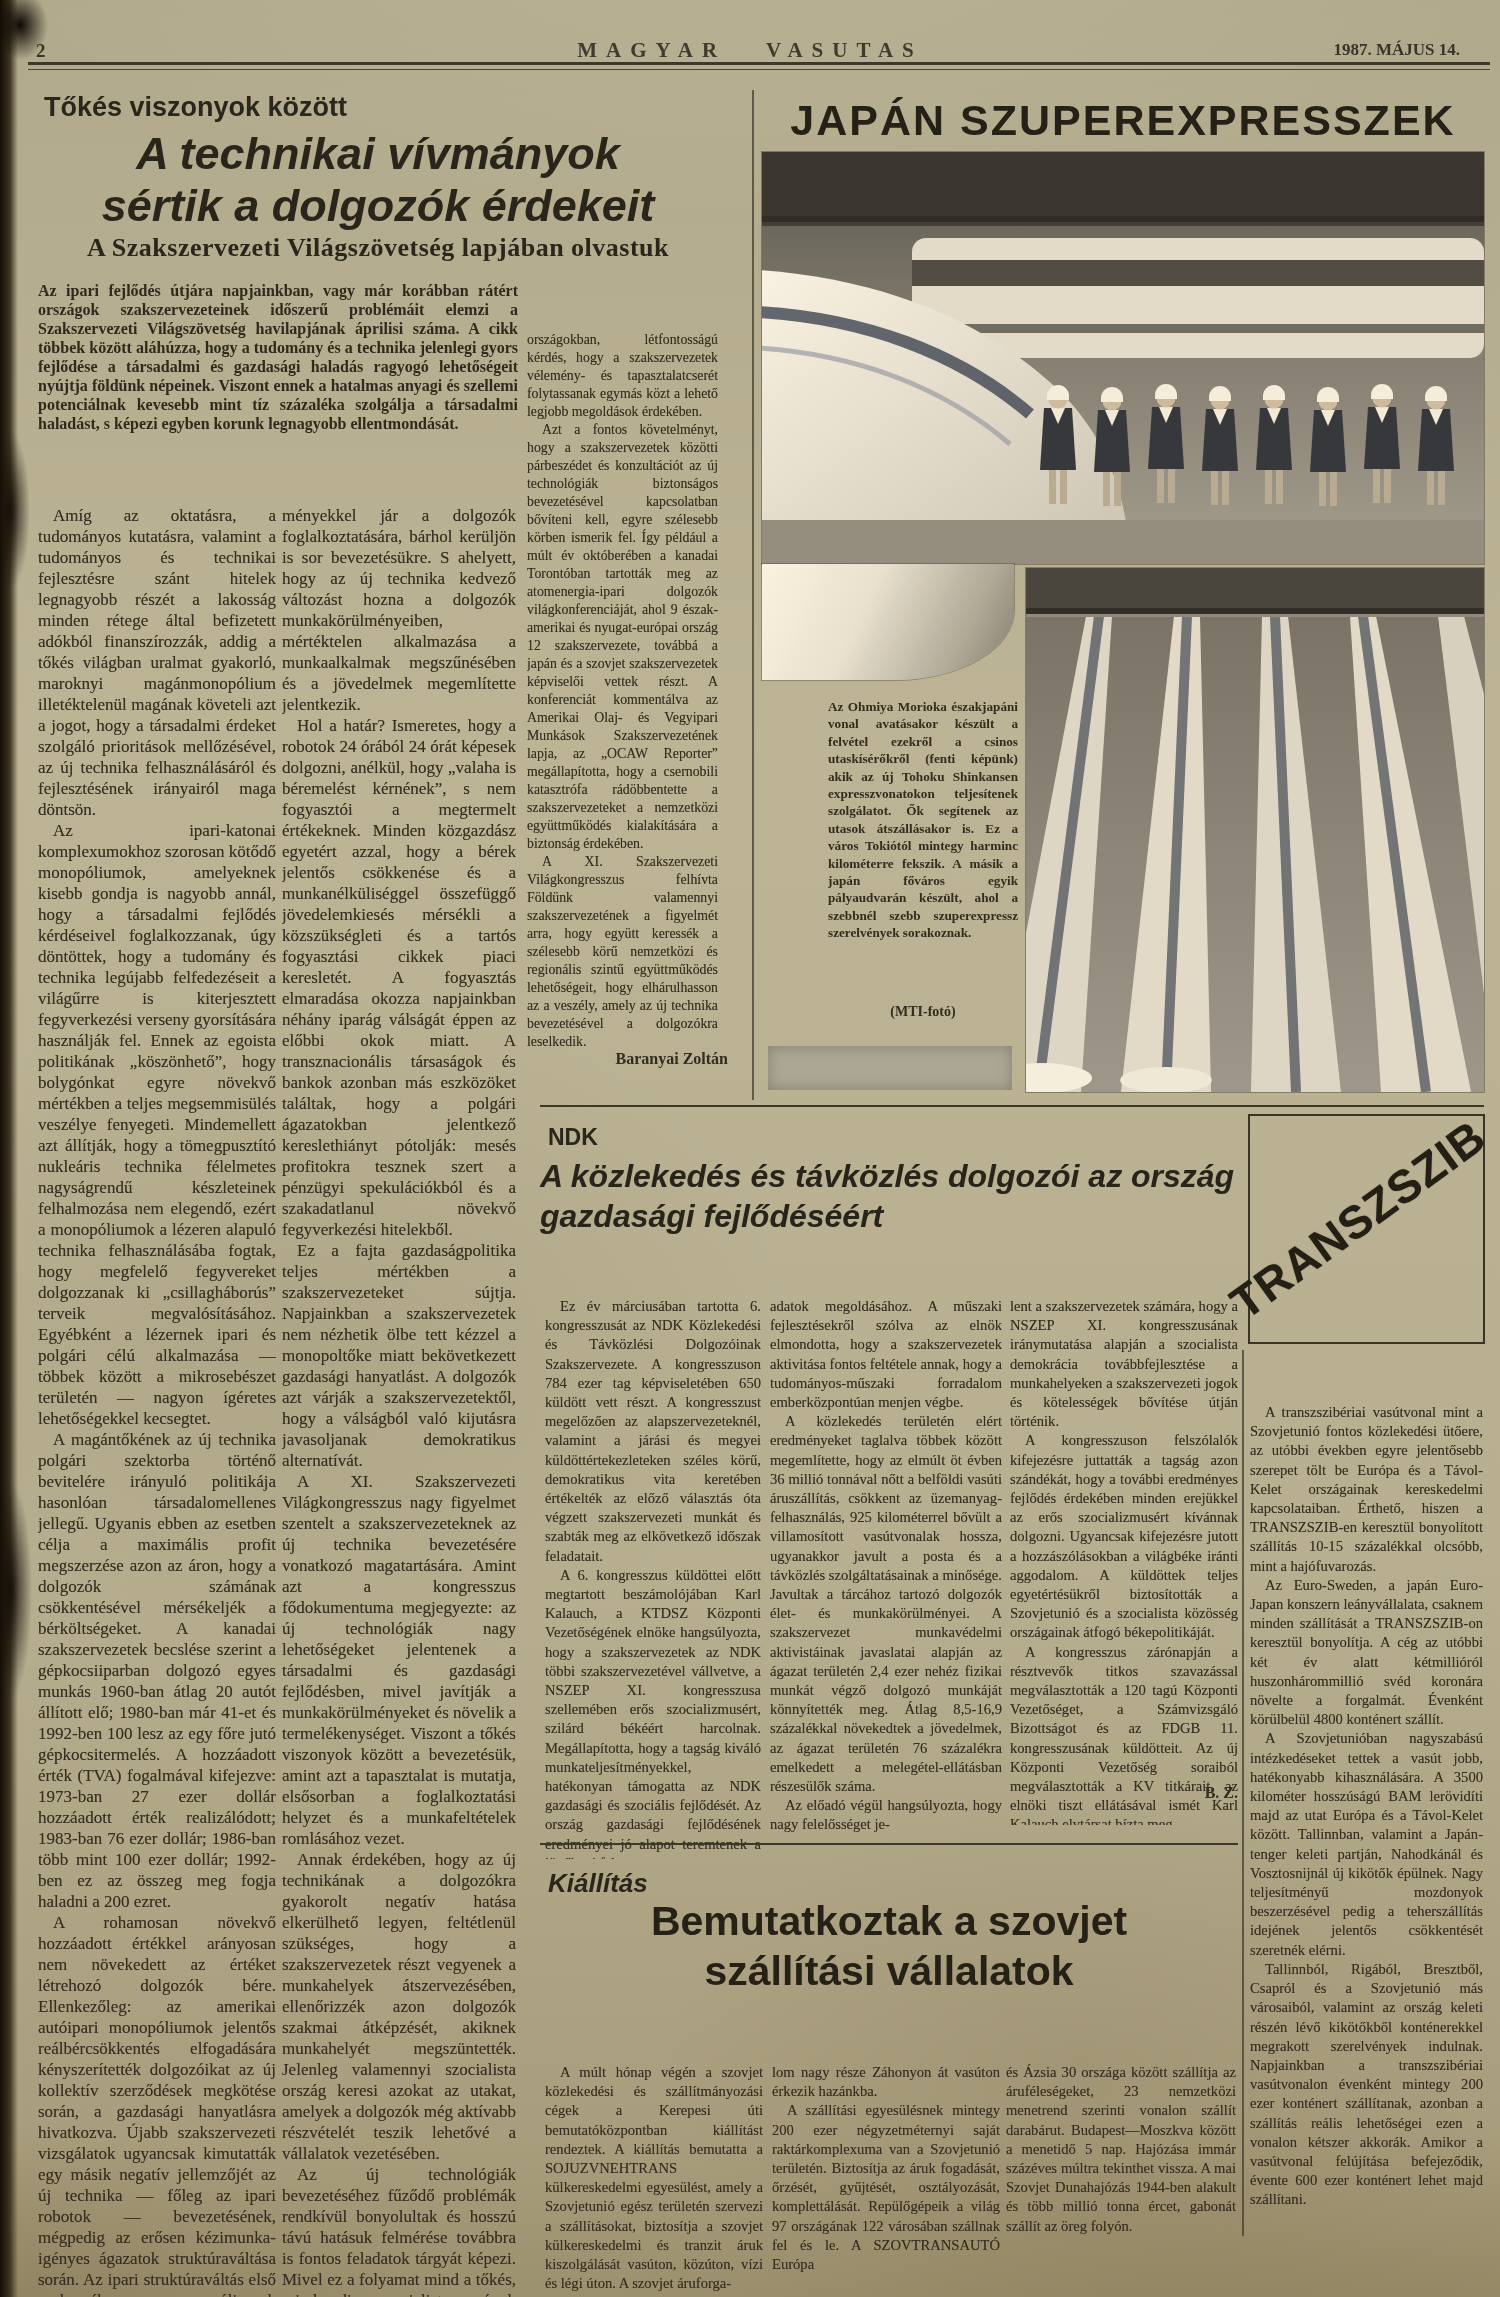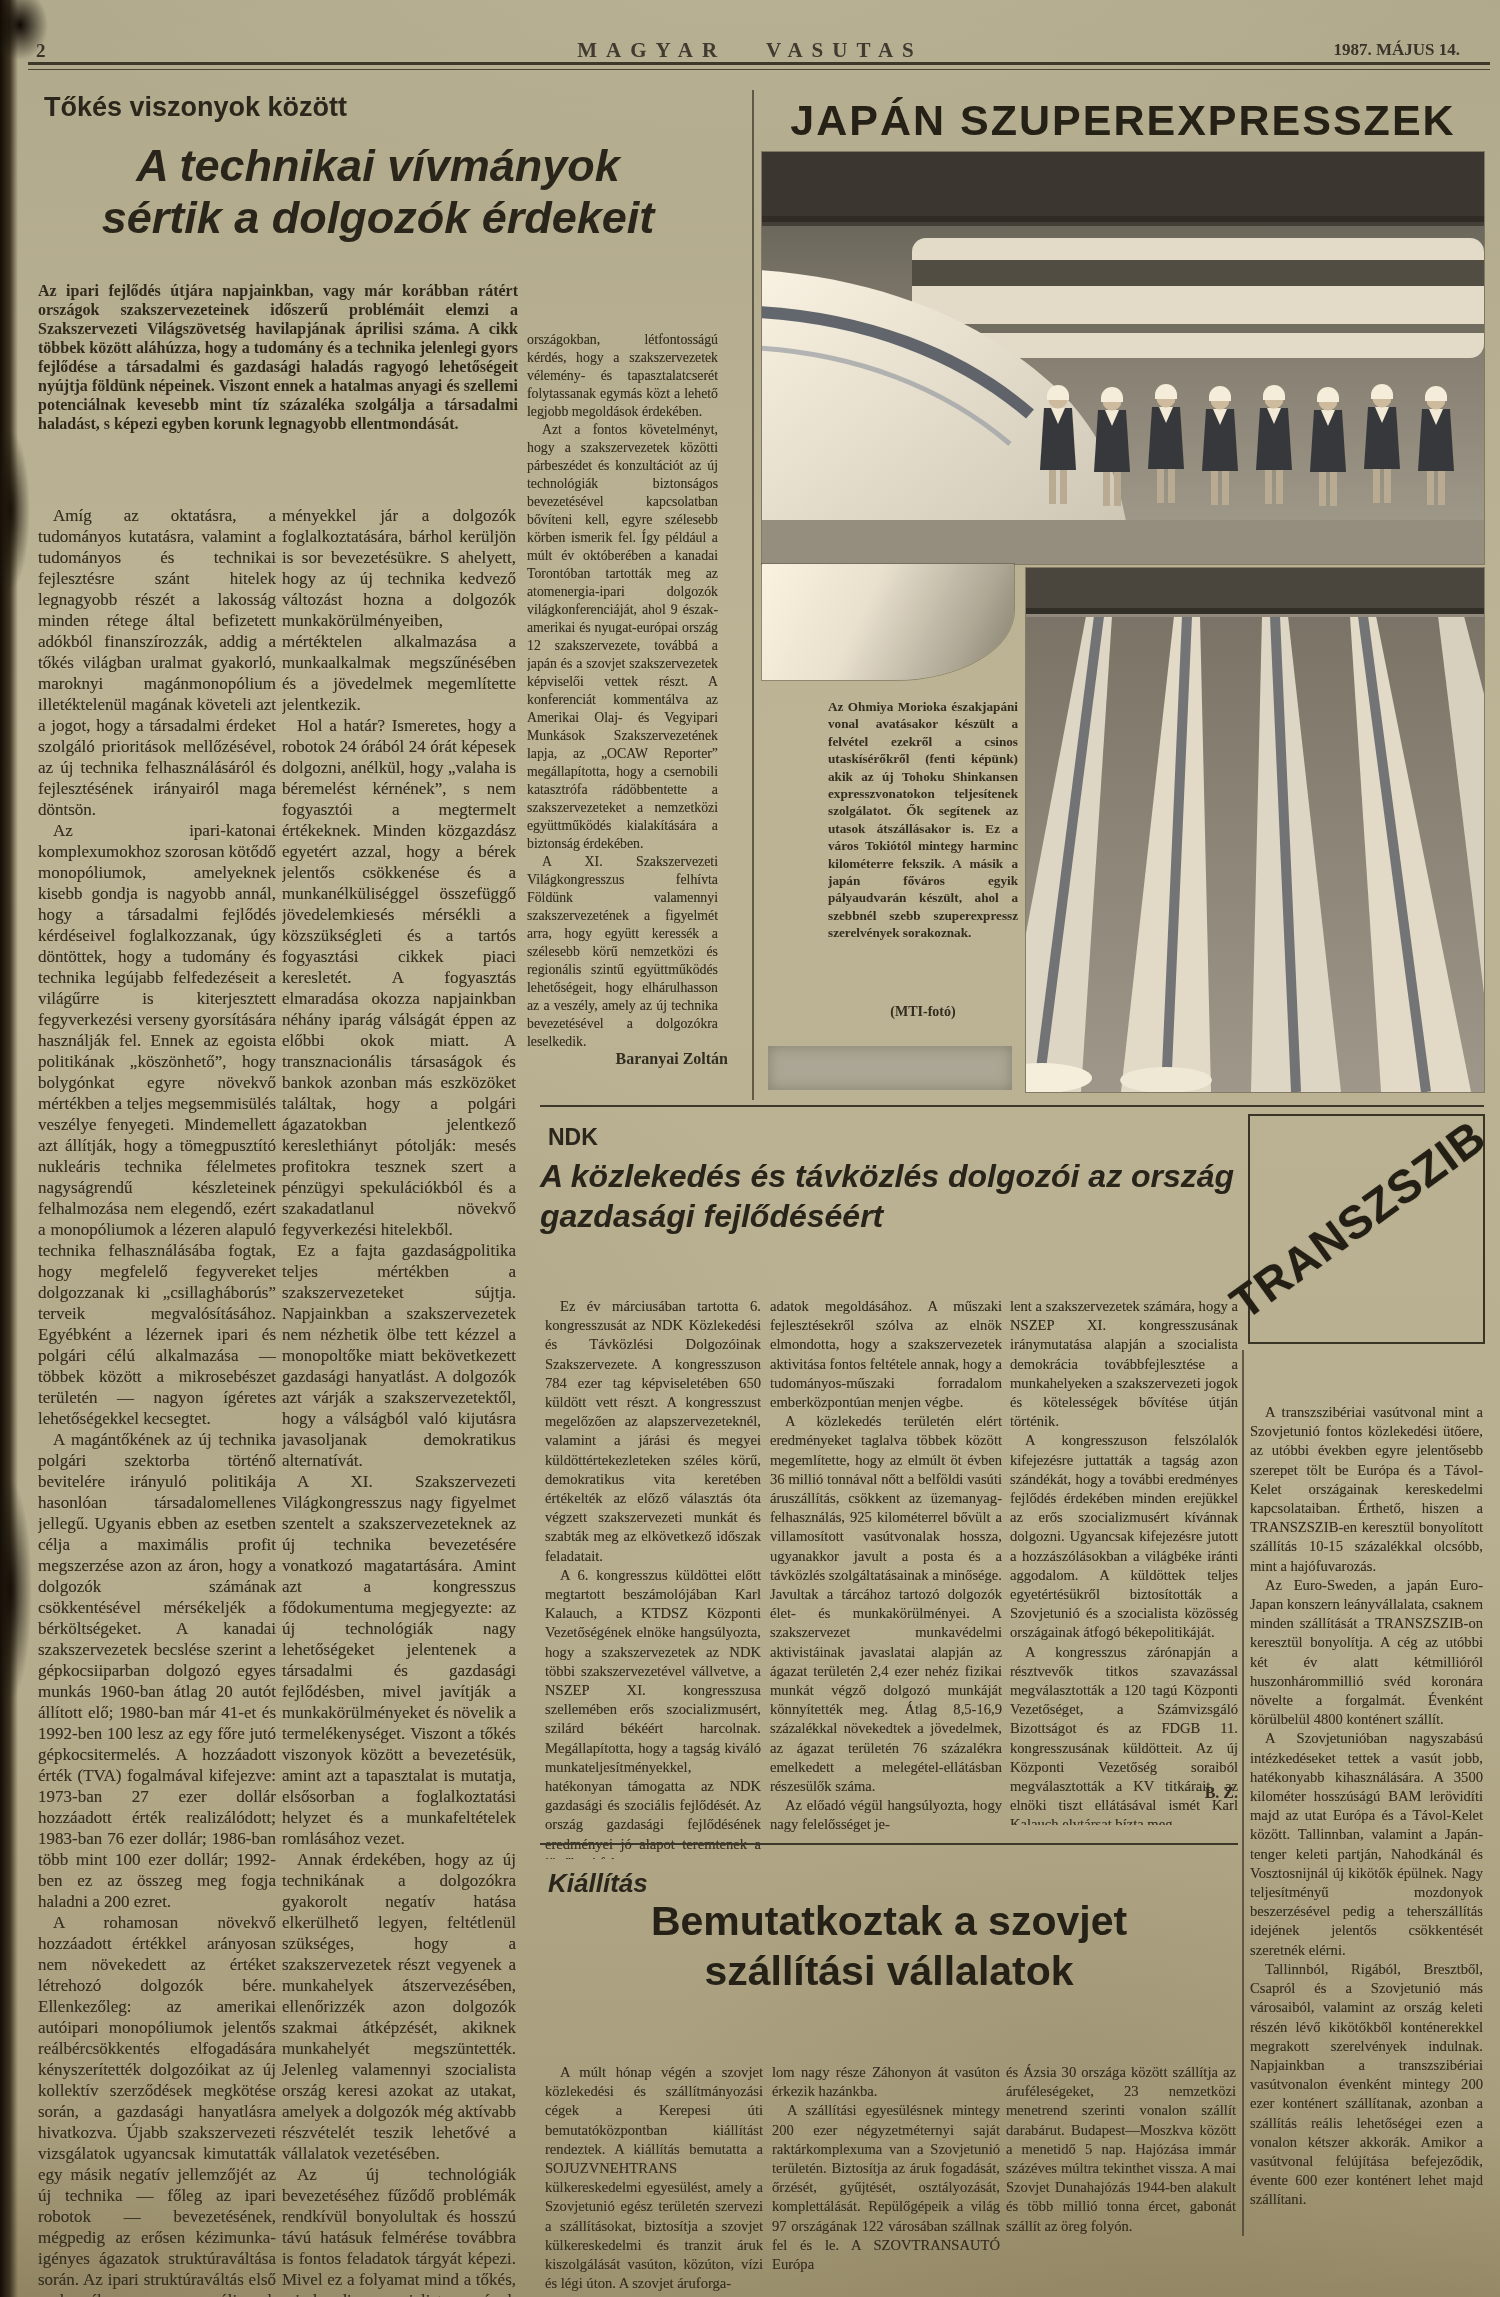--- a/index.html
+++ b/index.html
@@ -24,21 +24,21 @@
   .pgnum{left:36px;top:40px;font:bold 19px "Liberation Serif",serif;color:#3a332a;}
   .masthead{left:0;top:38px;width:1500px;text-align:center;font:bold 21px "Liberation Serif",serif;
     letter-spacing:9px;word-spacing:26px;color:#413a2f;}
   .issue-date{left:1200px;top:40px;width:260px;text-align:right;font:bold 17px "Liberation Serif",serif;color:#3a332a;}
   .hdr-rule{left:28px;top:62px;width:1462px;height:4px;border-top:3px solid #3e382b;border-bottom:1px solid #4a4336;}
 
   .vrule{width:2px;background:#4a4334;opacity:.8;}
   .hrule{height:0;border-top:2px solid #3e382b;}
 
   .kicker{font:bold 27px "Liberation Sans",sans-serif;color:#2b261b;}
-  .headline-it{font:bold italic 45px "Liberation Sans",sans-serif;color:#2a251a;text-align:center;margin-top:12px;}
+  .headline-it{font:bold italic 45px "Liberation Sans",sans-serif;color:#2a251a;text-align:center;}
   .subhead{font:bold 26px "Liberation Serif",serif;color:#2b261b;text-align:center;letter-spacing:.5px;}
 
   .lead{left:38px;top:281px;width:480px;height:172px;overflow:hidden;
     font:bold 16px/19px "Liberation Serif",serif;text-align:justify;color:#30291c;}
   .body-col{text-align:justify;overflow:hidden;font:14.6px/19.2px "Liberation Serif",serif;color:#352e21;
     text-shadow:0 0 .5px rgba(52,45,32,.45);hyphens:auto;margin-top:47px;}
   .body-col p{margin:0;text-indent:15px;}
   .cont p:first-child{text-indent:0;}
   .big{font-size:17px;line-height:21px;}
   .small{font-size:13.8px;line-height:18px;}
@@ -77,20 +77,21 @@
   <div class="abs blob b3"></div>
 
   <div class="abs pgnum">2</div>
   <div class="abs masthead">MAGYAR VASUTAS</div>
   <div class="abs issue-date">1987. MÁJUS 14.</div>
   <div class="abs hdr-rule"></div>
 
   <div class="abs kicker" style="left:44px;top:92px;">Tőkés viszonyok között</div>
   <div class="abs headline-it" style="left:40px;top:128px;width:676px;">A technikai vívmányok</div>
   <div class="abs headline-it" style="left:40px;top:180px;width:676px;">sértik a dolgozók érdekeit</div>
+  <div class="abs subhead" style="left:40px;top:233px;width:676px;">A Szakszervezeti Világszövetség lapjában olvastuk</div>
   <div class="abs lead">Az ipari fejlődés útjára napjainkban, vagy már korábban rátért országok szakszervezeteinek időszerű problémáit elemzi a Szakszervezeti Világszövetség havilapjának áprilisi száma. A cikk többek között aláhúzza, hogy a tudomány és a technika jelenlegi gyors fejlődése a társadalmi és gazdasági haladás ragyogó lehetőségeit nyújtja földünk népeinek. Viszont ennek a hatalmas anyagi és szellemi potenciálnak kevesebb mint tíz százaléka szolgálja a társadalmi haladást, s képezi egyben korunk legnagyobb ellentmondását.</div>
 
   <div class="abs body-col big" style="left:38px;top:458px;width:238px;height:1832px;">
       <p>Amíg az oktatásra, a tudományos kutatásra, valamint a tudományos és technikai fejlesztésre szánt hitelek legnagyobb részét a lakosság minden rétege által befizetett adókból finanszírozzák, addig a tőkés világban uralmat gyakorló, maroknyi magánmonopólium illetéktelenül magának követeli azt a jogot, hogy a társadalmi érdeket szolgáló prioritások mellőzésével, az új technika felhasználásáról és fejlesztésének irányairól maga döntsön.</p>
       <p>Az ipari-katonai komplexumokhoz szorosan kötődő monopóliumok, amelyeknek kisebb gondja is nagyobb annál, hogy a társadalmi fejlődés kérdéseivel foglalkozzanak, úgy döntöttek, hogy a tudomány és technika legújabb felfedezéseit a világűrre is kiterjesztett fegyverkezési verseny gyorsítására használják fel. Ennek az egoista politikának „köszönhető”, hogy bolygónkat egyre növekvő mértékben a teljes megsemmisülés veszélye fenyegeti. Mindemellett azt állítják, hogy a tömegpusztító nukleáris technika félelmetes nagyságrendű készleteinek felhalmozása nem elegendő, ezért a monopóliumok a lézeren alapuló technika felhasználásába fogtak, hogy megfelelő fegyvereket dolgozzanak ki „csillagháborús” terveik megvalósításához. Egyébként a lézernek ipari és polgári célú alkalmazása — többek között a mikrosebészet területén — nagyon ígéretes lehetőségekkel kecsegtet.</p>
       <p>A magántőkének az új technika polgári szektorba történő bevitelére irányuló politikája hasonlóan társadalomellenes jellegű. Ugyanis ebben az esetben célja a maximális profit megszerzése azon az áron, hogy a dolgozók számának csökkentésével mérsékeljék a bérköltségeket. A kanadai szakszervezetek becslése szerint a gépkocsiiparban dolgozó egyes munkás 1960-ban átlag 20 autót állított elő; 1980-ban már 41-et és 1992-ben 100 lesz az egy főre jutó gépkocsitermelés. A hozzáadott érték (TVA) fogalmával kifejezve: 1973-ban 27 ezer dollár hozzáadott érték realizálódott; 1983-ban 76 ezer dollár; 1986-ban több mint 100 ezer dollár; 1992-ben ez az összeg meg fogja haladni a 200 ezret.</p>
       <p>A rohamosan növekvő hozzáadott értékkel arányosan nem növekedett az értéket létrehozó dolgozók bére. Ellenkezőleg: az amerikai autóipari monopóliumok jelentős reálbércsökkentés elfogadására kényszerítették dolgozóikat az új kollektív szerződések megkötése során, a gazdasági hanyatlásra hivatkozva. Újabb szakszervezeti vizsgálatok ugyancsak kimutatták egy másik negatív jellemzőjét az új technika — főleg az ipari robotok — bevezetésének, mégpedig az erősen kézimunka-igényes ágazatok struktúraváltása során. Az ipari struktúraváltás első szakaszában a monopóliumok egész egyszerűen bezárták üzemeiket és olyan területekre helyezték át a termelést, ahol a bérköltségek alacsonyabbak voltak. A korszerűsítés után, amikor a korábban bezárt üzem újra termelni kezdett, az alkalmazottak száma mindenesetre csak töredéke volt a korábbinak. A végleg elveszett munkaalkalmak szuperprofittá alakultak át.</p>
       <p>Következésképpen a tőkés gyakorlat szerinti új technika bevezetése végzetes következ-</p>
     </div>
   <div class="abs body-col big cont" style="left:282px;top:458px;width:234px;height:1832px;">

